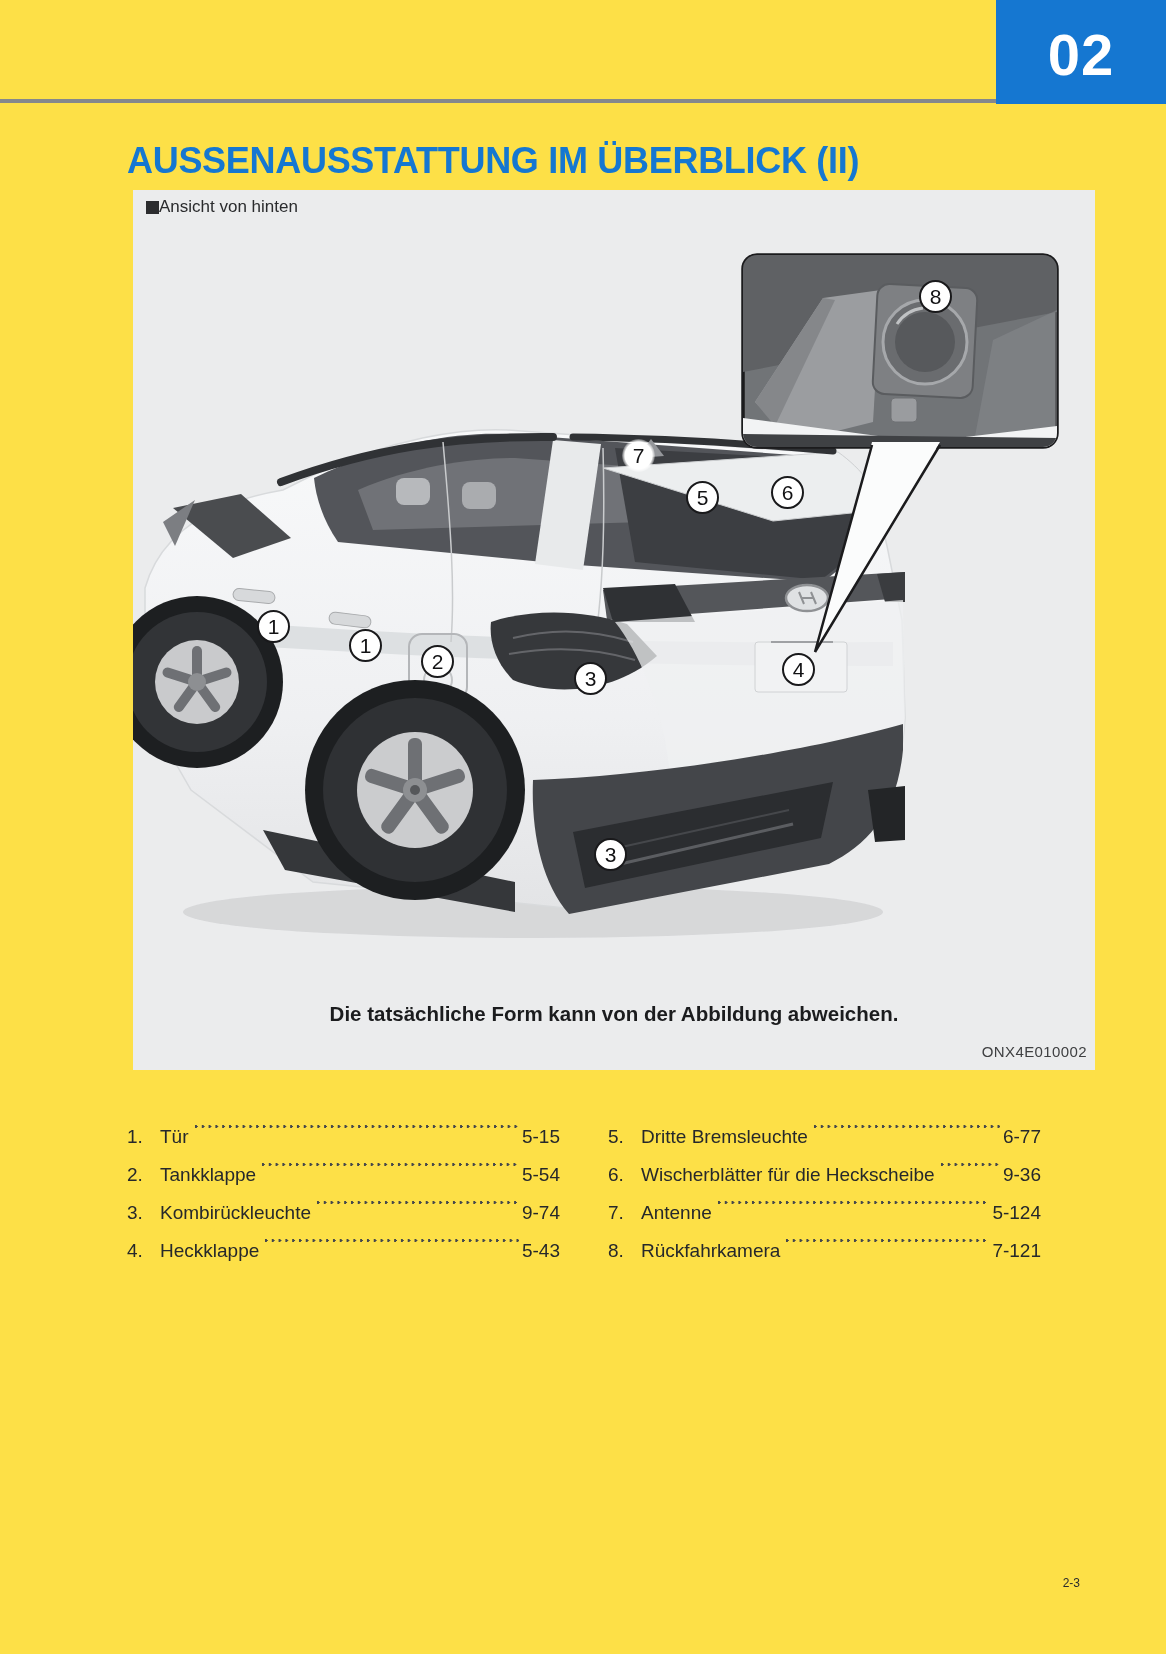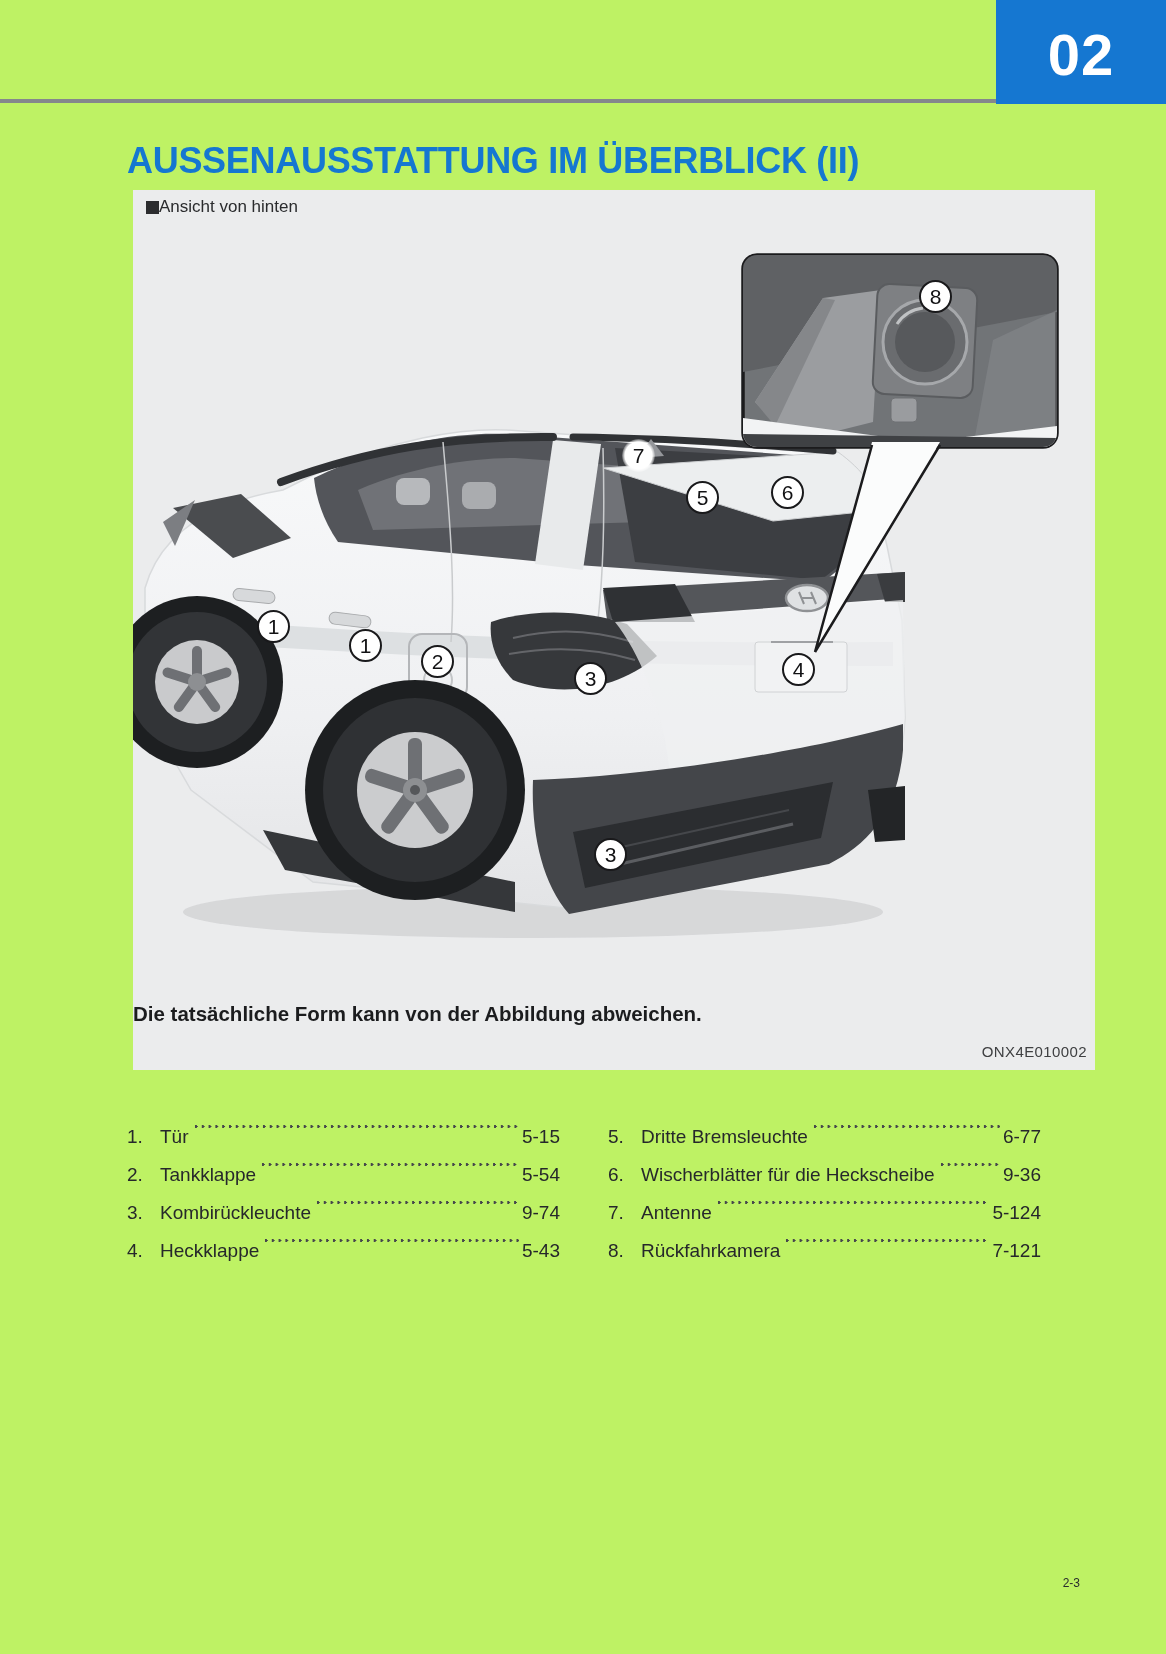--- a/index.html
+++ b/index.html
@@ -1,17 +1,17 @@
 <!DOCTYPE html>
 <html style="--accent: #1577d1; --fig-bg: #ebeced; --rule: #85888c;"><head>
 <meta charset="utf-8">
 <style>
   html,body{margin:0;padding:0;background:#ffffff;}
   .page{
-    position:relative;width:1166px;height:1654px;background:#bef264;overflow:hidden;
+    position:relative;width:1166px;height:1654px;background:#fde047;overflow:hidden;
     font-family:"Liberation Sans","DejaVu Sans",sans-serif;color:#222;
   }
   
   .chapter-tab{
     position:absolute;left:996px;top:0;width:170px;height:104px;
     background:var(--accent,#1577d1);display:flex;align-items:center;justify-content:center;
     color:#fff;font-size:58px;font-weight:700;letter-spacing:1px;padding-top:4px;box-sizing:border-box;
   }
   .header-rule{position:absolute;left:0;top:99px;width:996px;height:4px;background:var(--rule,#85888c);}
   .page-title{
@@ -23,21 +23,21 @@
     position:absolute;left:133px;top:190px;width:962px;height:880px;
     background:var(--fig-bg,#ebeced);
   }
   .figure-label{
     position:absolute;left:13px;top:7px;display:flex;align-items:center;
     font-size:17px;color:#2a2b2d;
   }
   .figure-label .sq{width:13px;height:13px;background:#2b2c2e;display:inline-block;}
   .car-svg{position:absolute;left:0;top:0;width:962px;height:880px;}
   .figure-caption{
-    position:absolute;left:0;top:812px;width:100%;
+    position:absolute;left:0;top:812px;width:100%;text-align:center;
     font-size:20.5px;font-weight:700;color:#1b1c1e;
   }
   .figure-code{
     position:absolute;right:8px;bottom:10px;font-size:15px;color:#3f4042;letter-spacing:0.4px;
   }
   
   .callout{
     position:absolute;width:33px;height:33px;box-sizing:border-box;border-radius:50%;
     background:#fff;border:2px solid #19191b;display:flex;align-items:center;justify-content:center;
     font-size:21px;line-height:1;color:#121214;

